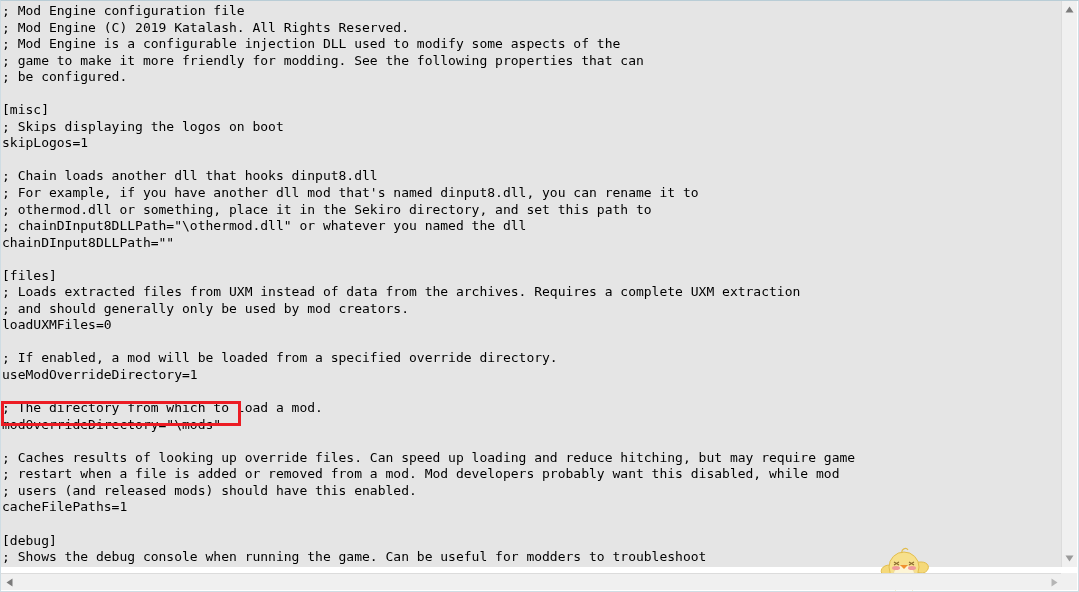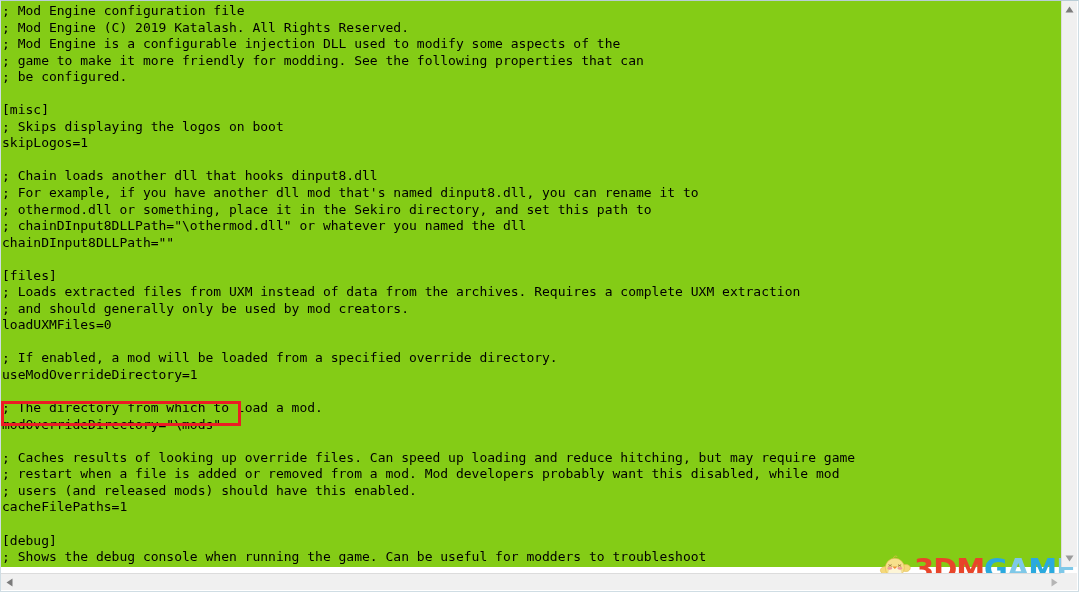--- a/index.html
+++ b/index.html
@@ -27,21 +27,21 @@
     overflow: hidden;
   }
 
   
   #editor {
     position: absolute;
     left: 0;
     top: 0;
     width: 1062px;
     height: 566px;
-    background: #84cc16;
+    background: #e5e5e5;
     overflow: hidden;
     z-index: 3;
   }
 
   #text-body {
     position: absolute;
     left: 1px;
     top: 2px;
     white-space: pre;
     font-family: "DejaVu Sans Mono", "Liberation Mono", monospace;
@@ -242,16 +242,15 @@
         <ellipse cx="25" cy="29" rx="11" ry="11" fill="#fdf5d6" stroke="#e8d49a" stroke-width="0.8"></ellipse>
         <path d="M23 6 C22 2 27 0 29 3" fill="none" stroke="#e2bd4e" stroke-width="1.2"></path>
         <ellipse cx="17" cy="21" rx="4" ry="2" fill="#f19b9b"></ellipse>
         <ellipse cx="33" cy="21" rx="4" ry="2" fill="#f19b9b"></ellipse>
         <path d="M15 15 l5 3 M20 15 l-5 3" stroke="#8a6a2e" stroke-width="1.1"></path>
         <path d="M30 15 l5 3 M35 15 l-5 3" stroke="#8a6a2e" stroke-width="1.1"></path>
         <path d="M21 18 l8 0 l-4 4 Z" fill="#f0912f"></path>
         <path d="M20 39 l-4 4 M30 39 l4 4" stroke="#e2bd4e" stroke-width="1.6" fill="none"></path>
       </g>
     </svg>
-    <div class="wm-text"><span class="wm-3dm">3DM</span><span class="wm-g">G</span><span class="wm-a">A</span><span class="wm-m">M</span><span class="wm-e">E</span></div>
   </div>
 
 </div>
 
 </body></html>

